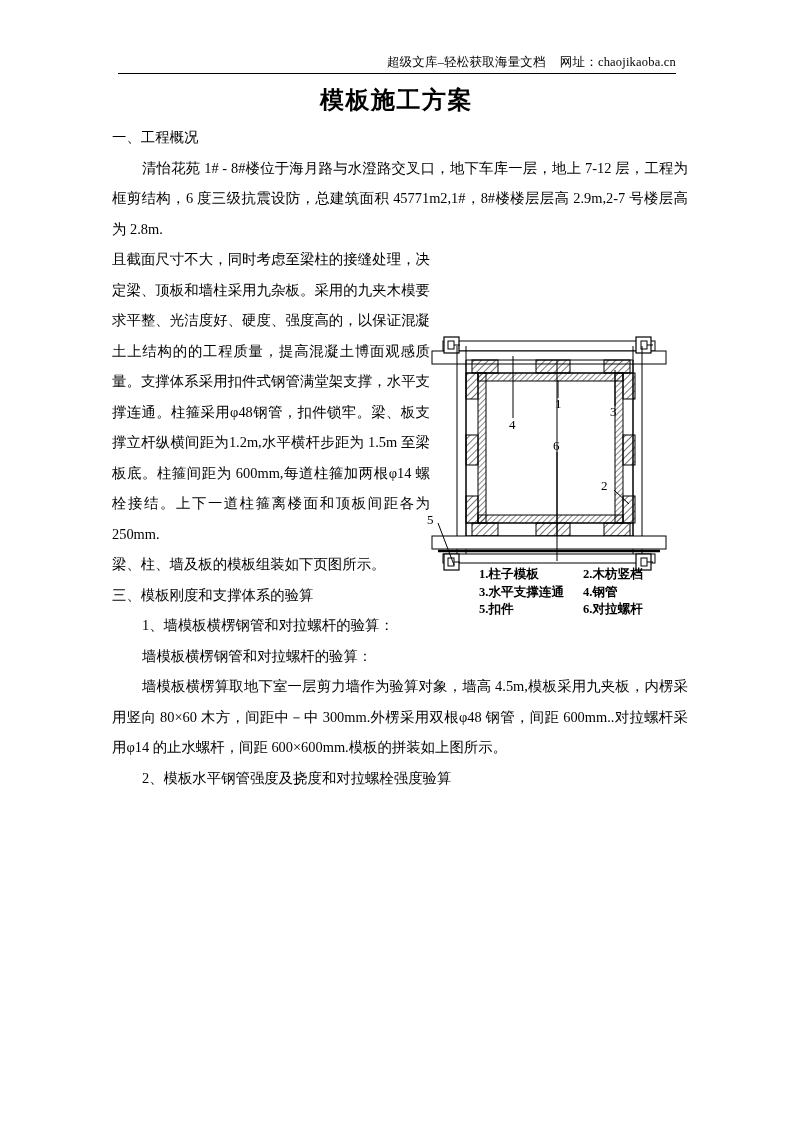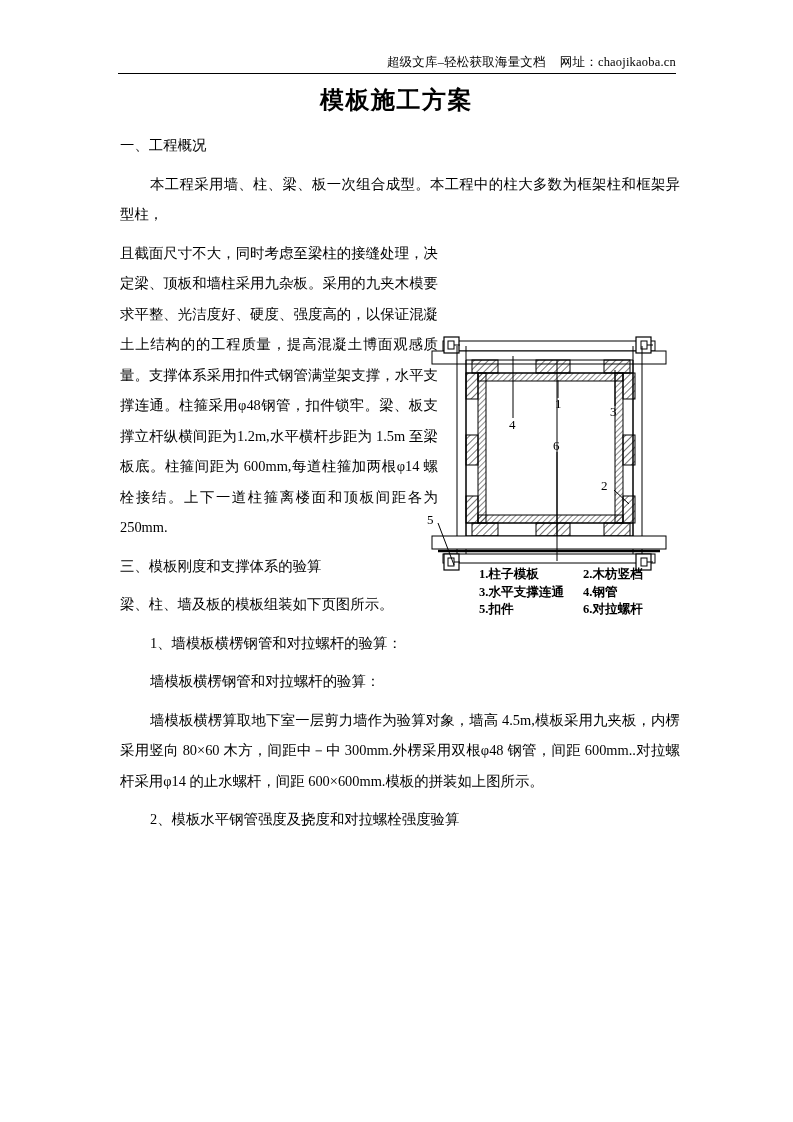--- a/index.html
+++ b/index.html
@@ -70,21 +70,21 @@
     text-justify: inter-ideograph;
     margin: 0;
   }
   .indent {
     text-indent: 30px;
   }
   .wrap-narrow {
     width: 318px;
   }
   .blk {
-    margin: 8px;
+    margin: 0;
   }
 
   
   .figure {
     position: absolute;
     left: 424px;
     top: 318px;
     width: 252px;
     height: 310px;
   }
@@ -119,26 +119,26 @@
       <span>超级文库–轻松获取海量文档</span><span class="header-site">网址：chaojikaoba.cn</span>
     </div>
     <div class="header-rule"></div>
   </div>
 
   <div class="doc-title">模板施工方案</div>
 
   <div class="body-zone">
 
     <p class="para blk">一、工程概况</p>
-
-    <p class="para blk indent">本工程采用墙、柱、梁、板一次组合成型。本工程中的柱大多数为框架柱和框架异型柱，</p>
+    <p class="para blk indent">清怡花苑 1# - 8#楼位于海月路与水澄路交叉口，地下车库一层，地上 7-12 层，工程为框剪结构，6 度三级抗震设防，总建筑面积 45771m2,1#，8#楼楼层层高 2.9m,2-7 号楼层高为 2.8m.</p>
+
     <p class="para blk wrap-narrow">且截面尺寸不大，同时考虑至梁柱的接缝处理，决定梁、顶板和墙柱采用九杂板。采用的九夹木模要求平整、光洁度好、硬度、强度高的，以保证混凝土上结构的的工程质量，提高混凝土博面观感质量。支撑体系采用扣件式钢管满堂架支撑，水平支撑连通。柱箍采用φ48钢管，扣件锁牢。梁、板支撑立杆纵横间距为1.2m,水平横杆步距为 1.5m 至梁板底。柱箍间距为 600mm,每道柱箍加两根φ14 螺栓接结。上下一道柱箍离楼面和顶板间距各为 250mm.</p>
+    <p class="para blk">梁、柱、墙及板的模板组装如下页图所示。</p>
+
     <p class="para blk">三、模板刚度和支撑体系的验算</p>
-
-    <p class="para blk">梁、柱、墙及板的模板组装如下页图所示。</p>
     <p class="para blk indent">1、墙模板横楞钢管和对拉螺杆的验算：</p>
     <p class="para blk indent">墙模板横楞钢管和对拉螺杆的验算：</p>
     <p class="para blk indent">墙模板横楞算取地下室一层剪力墙作为验算对象，墙高 4.5m,模板采用九夹板，内楞采用竖向 80×60 木方，间距中－中 300mm.外楞采用双根φ48 钢管，间距 600mm..对拉螺杆采用φ14 的止水螺杆，间距 600×600mm.模板的拼装如上图所示。</p>
     <p class="para blk indent">2、模板水平钢管强度及挠度和对拉螺栓强度验算</p>
 
   </div>
 
   <div class="figure">
     <svg width="252" height="310" viewBox="0 0 252 310" xmlns="http://www.w3.org/2000/svg">
       <defs>

